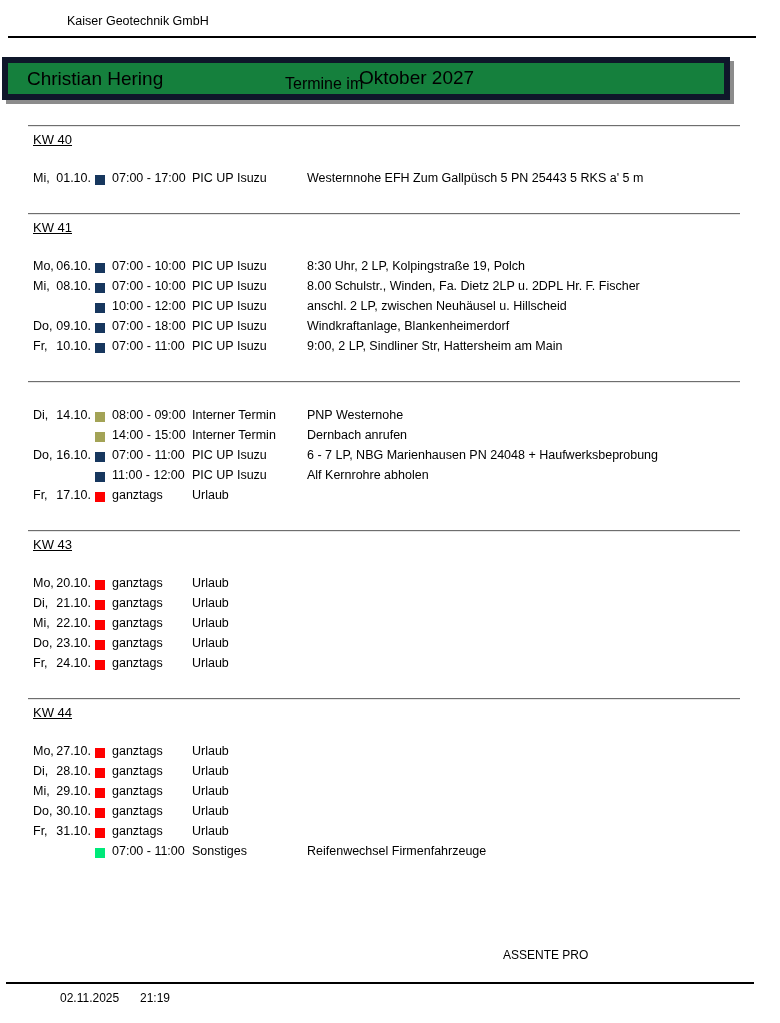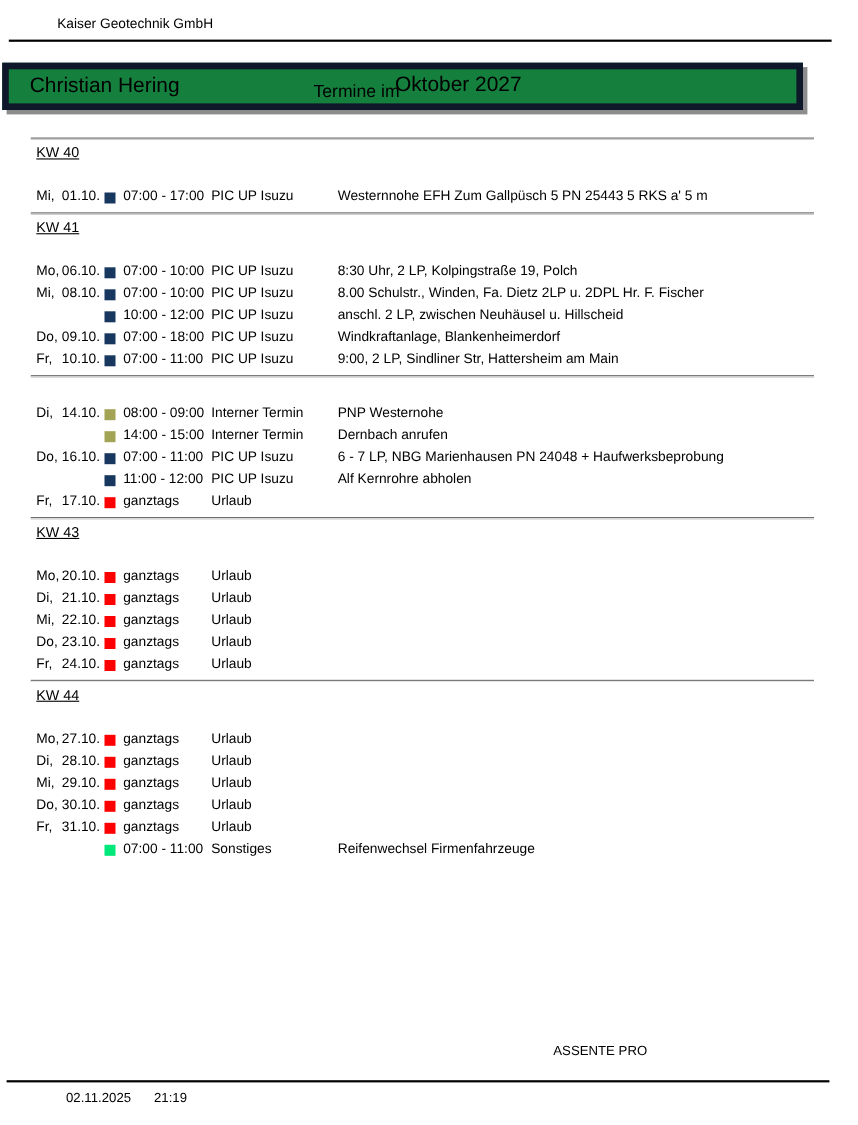--- a/index.html
+++ b/index.html
@@ -1,33 +1,33 @@
 <!DOCTYPE html>
 <html><head>
 <meta charset="utf-8">
 <style>
   html,body { margin:0; padding:0; }
   body {
     width:780px; height:1023px; background:#ffffff; position:relative;
     font-family:"Liberation Sans", sans-serif; color:#000;
     overflow:hidden;
   }
-  .company { position:absolute; left:52px; top:14px; font-size:12.5px; }
+  .company { position:absolute; left:67px; top:14px; font-size:12.5px; }
   .top-rule { position:absolute; left:8px; top:36px; width:748px; height:2px; background:#000; }
 
   .title-box {
     position:absolute; left:2px; top:57px; width:716px; height:31px;
     border:6px solid #0f172a; background:#15803d; box-shadow:4px 4px 0 #8c8c8c;
   }
   .person      { position:absolute; left:19px;  top:5px;  font-size:19px; }
   .title-prefix{ position:absolute; left:277px; top:12px; font-size:16px; }
   .title-month { position:absolute; left:351px; top:4px;  font-size:19px; }
 
   .content { position:absolute; left:0; top:125px; width:772px; }
-  .section + .section { margin-top:8px; }
+  .section + .section { margin-top:28px; }
   .divider { margin-left:28px; width:712px; height:2px;
              background:#6e6e6e; border-bottom:1px solid #e6e6e6; box-sizing:border-box; }
   .kw-wrap { margin:4px 0 0 33px; height:15px; line-height:15px; }
   .kw-label { font-size:13px; text-decoration:underline; }
   .rows { margin-top:19px; }
 
   .row { display:flex; align-items:flex-end; height:20px; font-size:12.5px; }
   .c-day    { margin-left:33px; width:22px; flex:none; }
   .c-date   { width:36px; text-align:right; flex:none; }
   .c-square { width:10px; height:10px; margin-left:4px; flex:none; }

